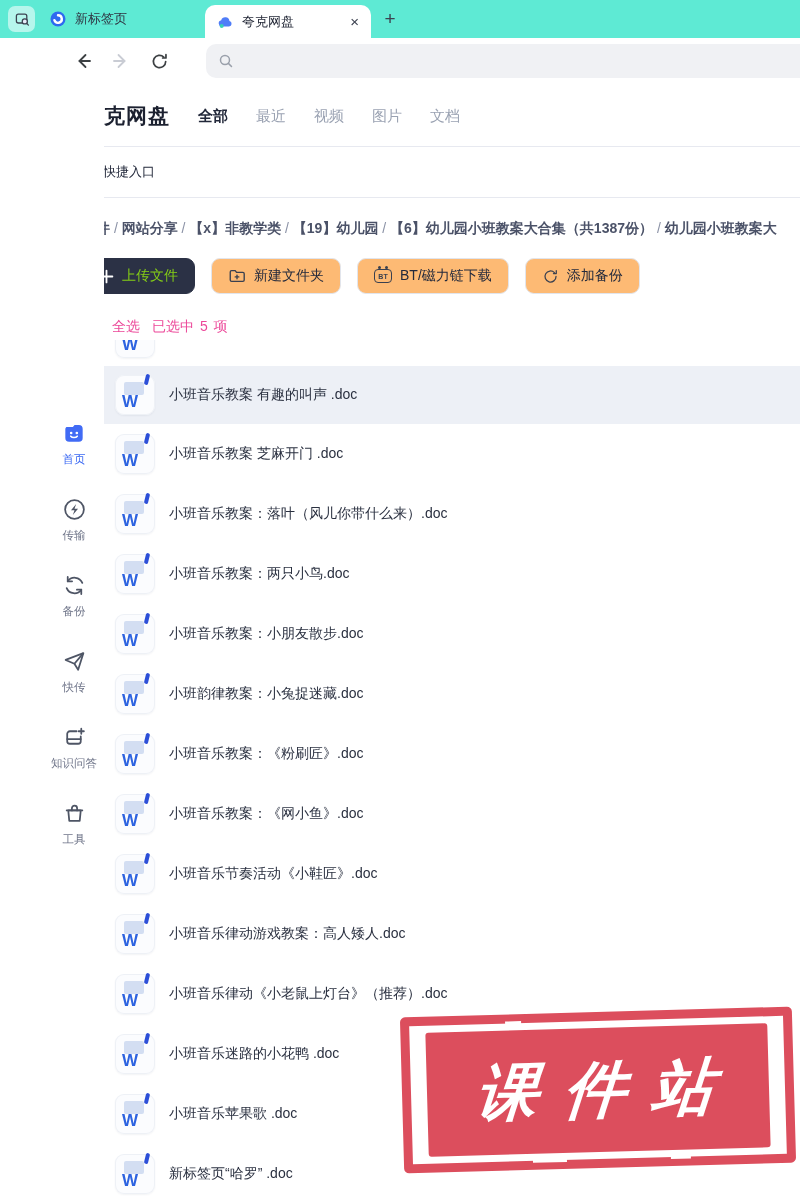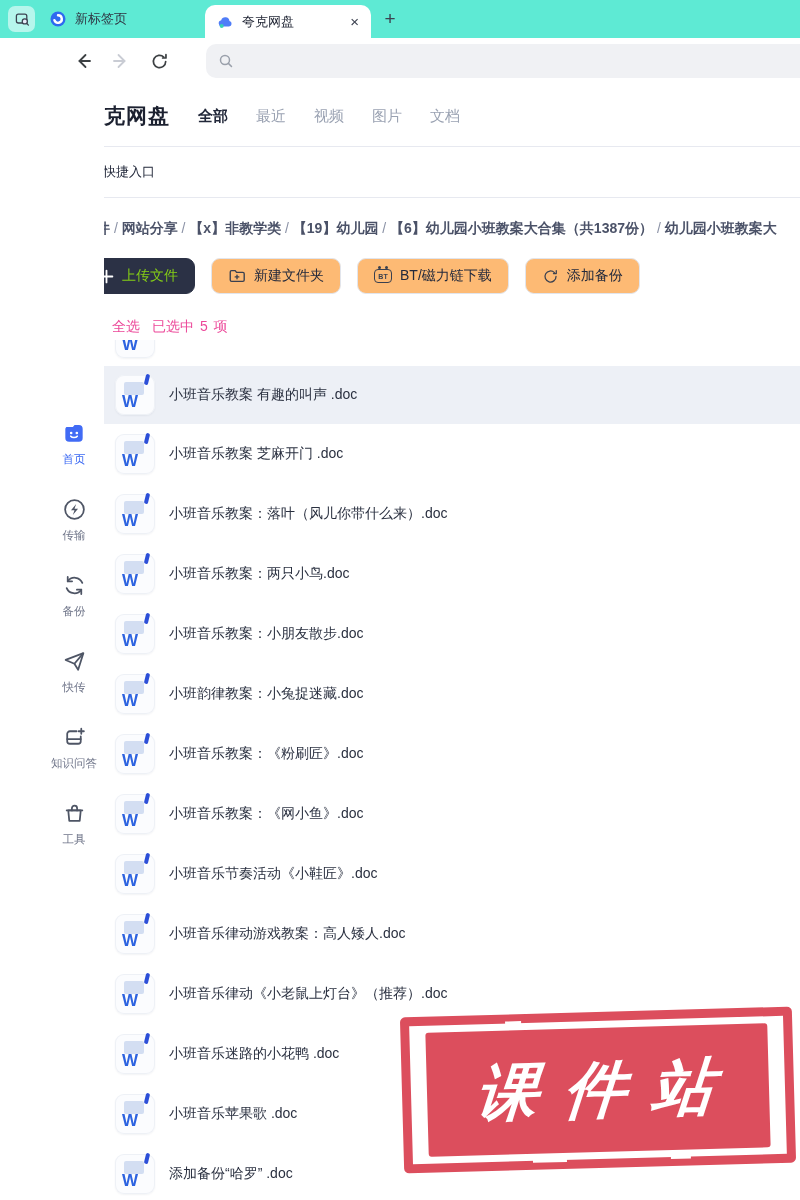--- a/index.html
+++ b/index.html
@@ -452,21 +452,21 @@
 
   <div class="file-row">
     <span class="checkbox">
       
     </span>
     <span class="doc-icon">
       <span class="doc-sheet"></span>
           <span class="doc-notch"></span>
           <span class="doc-w">W</span>
     </span>
-    <span class="file-name">添加备份“哈罗” .doc</span>
+    <span class="file-name">新标签页“哈罗” .doc</span>
   </div>
 </div>
 </div>
 
 <div class="stamp">
   <div class="stamp-border">
     <span class="stamp-gap1"></span>
       <span class="stamp-gap2"></span>
       <span class="stamp-gap3"></span>
   </div>

